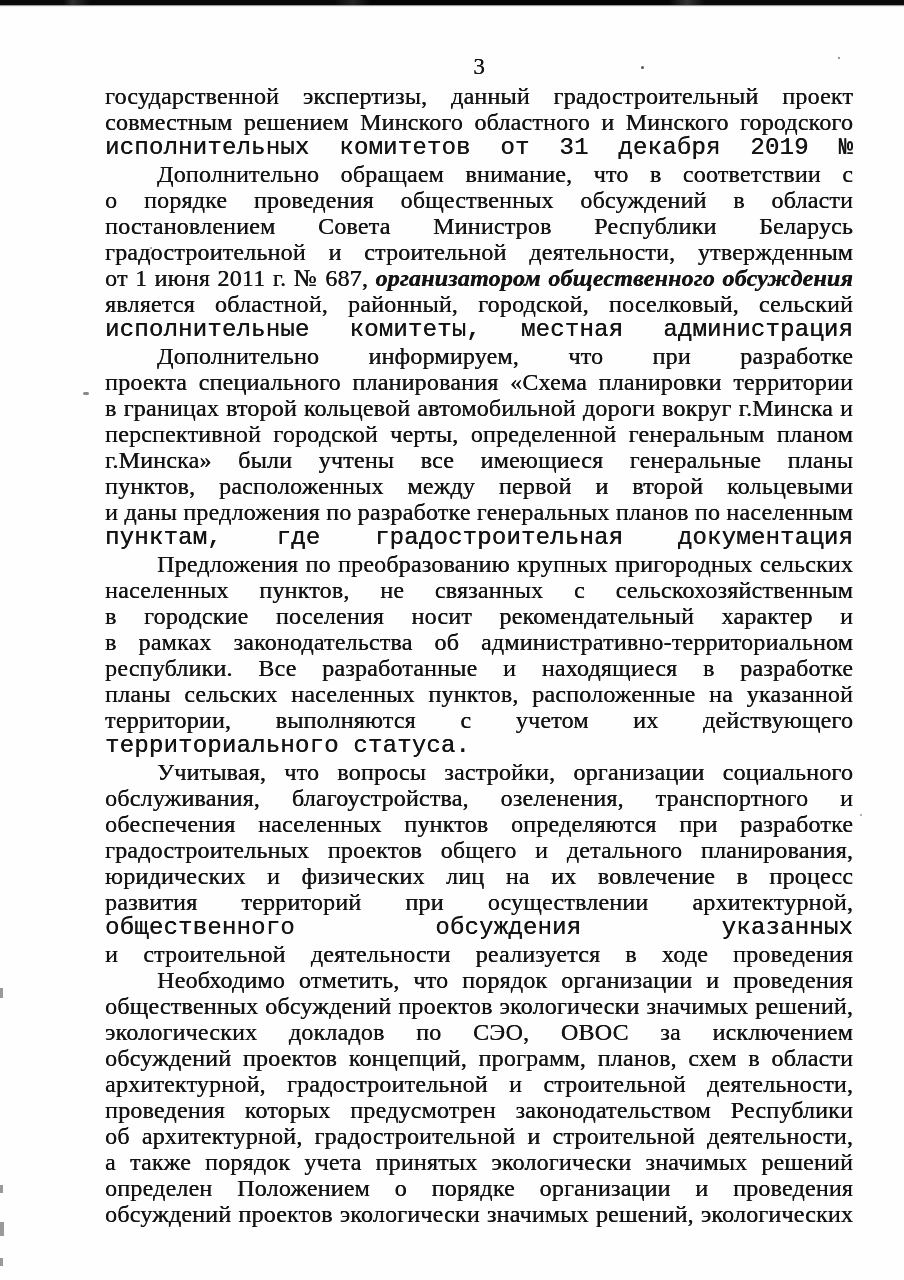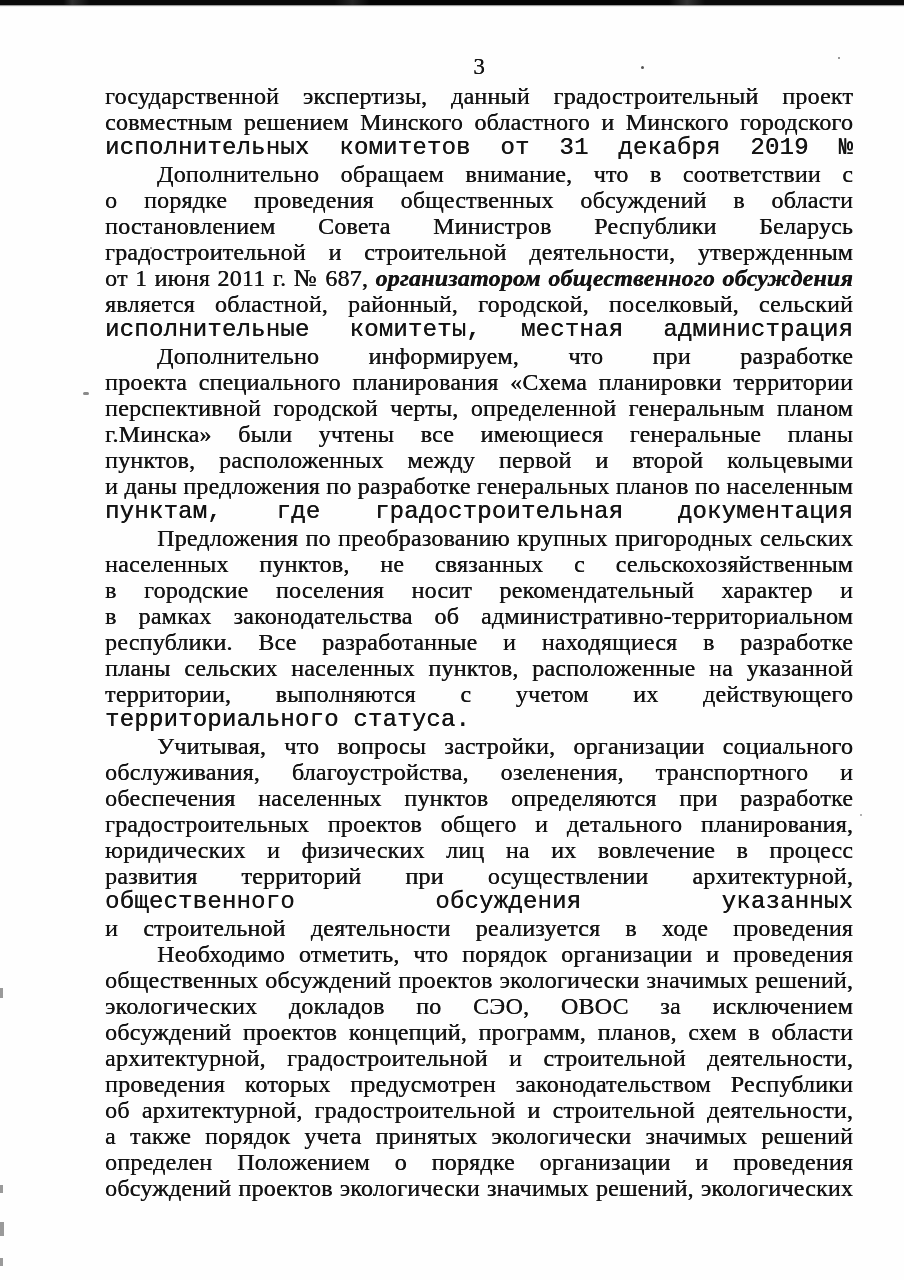--- a/index.html
+++ b/index.html
@@ -77,20 +77,21 @@
         <div class="line"><span>о порядке проведения общественных обсуждений в области архитектурной,</span></div>
         <div class="line"><span>постановлением Совета Министров Республики Беларусь</span></div>
         <div class="line"><span>градостроительной и строительной деятельности, утвержденным</span></div>
         <div class="line"><span>от 1 июня 2011 г. № 687, </span><span class="b">организатором общественного обсуждения</span></div>
         <div class="line"><span>является областной, районный, городской, поселковый, сельский</span></div>
         <div class="line last"><span>исполнительные комитеты, местная администрация района в городе.</span></div>
       </div>
       <div class="para">
         <div class="line indent"><span>Дополнительно информируем, что при разработке градостроительного</span></div>
         <div class="line"><span>проекта специального планирования «Схема планировки территории</span></div>
+        <div class="line"><span>в границах второй кольцевой автомобильной дороги вокруг г.Минска и</span></div>
         <div class="line"><span>перспективной городской черты, определенной генеральным планом</span></div>
         <div class="line"><span>г.Минска» были учтены все имеющиеся генеральные планы отсутствует</span></div>
         <div class="line"><span>пунктов, расположенных между первой и второй кольцевыми автодорогами</span></div>
         <div class="line"><span>и даны предложения по разработке генеральных планов по населенным</span></div>
         <div class="line last"><span>пунктам, где градостроительная документация отсутствует, либо устарела.</span></div>
       </div>
       <div class="para">
         <div class="line indent"><span>Предложения по преобразованию крупных пригородных сельских</span></div>
         <div class="line"><span>населенных пунктов, не связанных с сельскохозяйственным производством,</span></div>
         <div class="line"><span>в городские поселения носит рекомендательный характер и реализуется</span></div>

